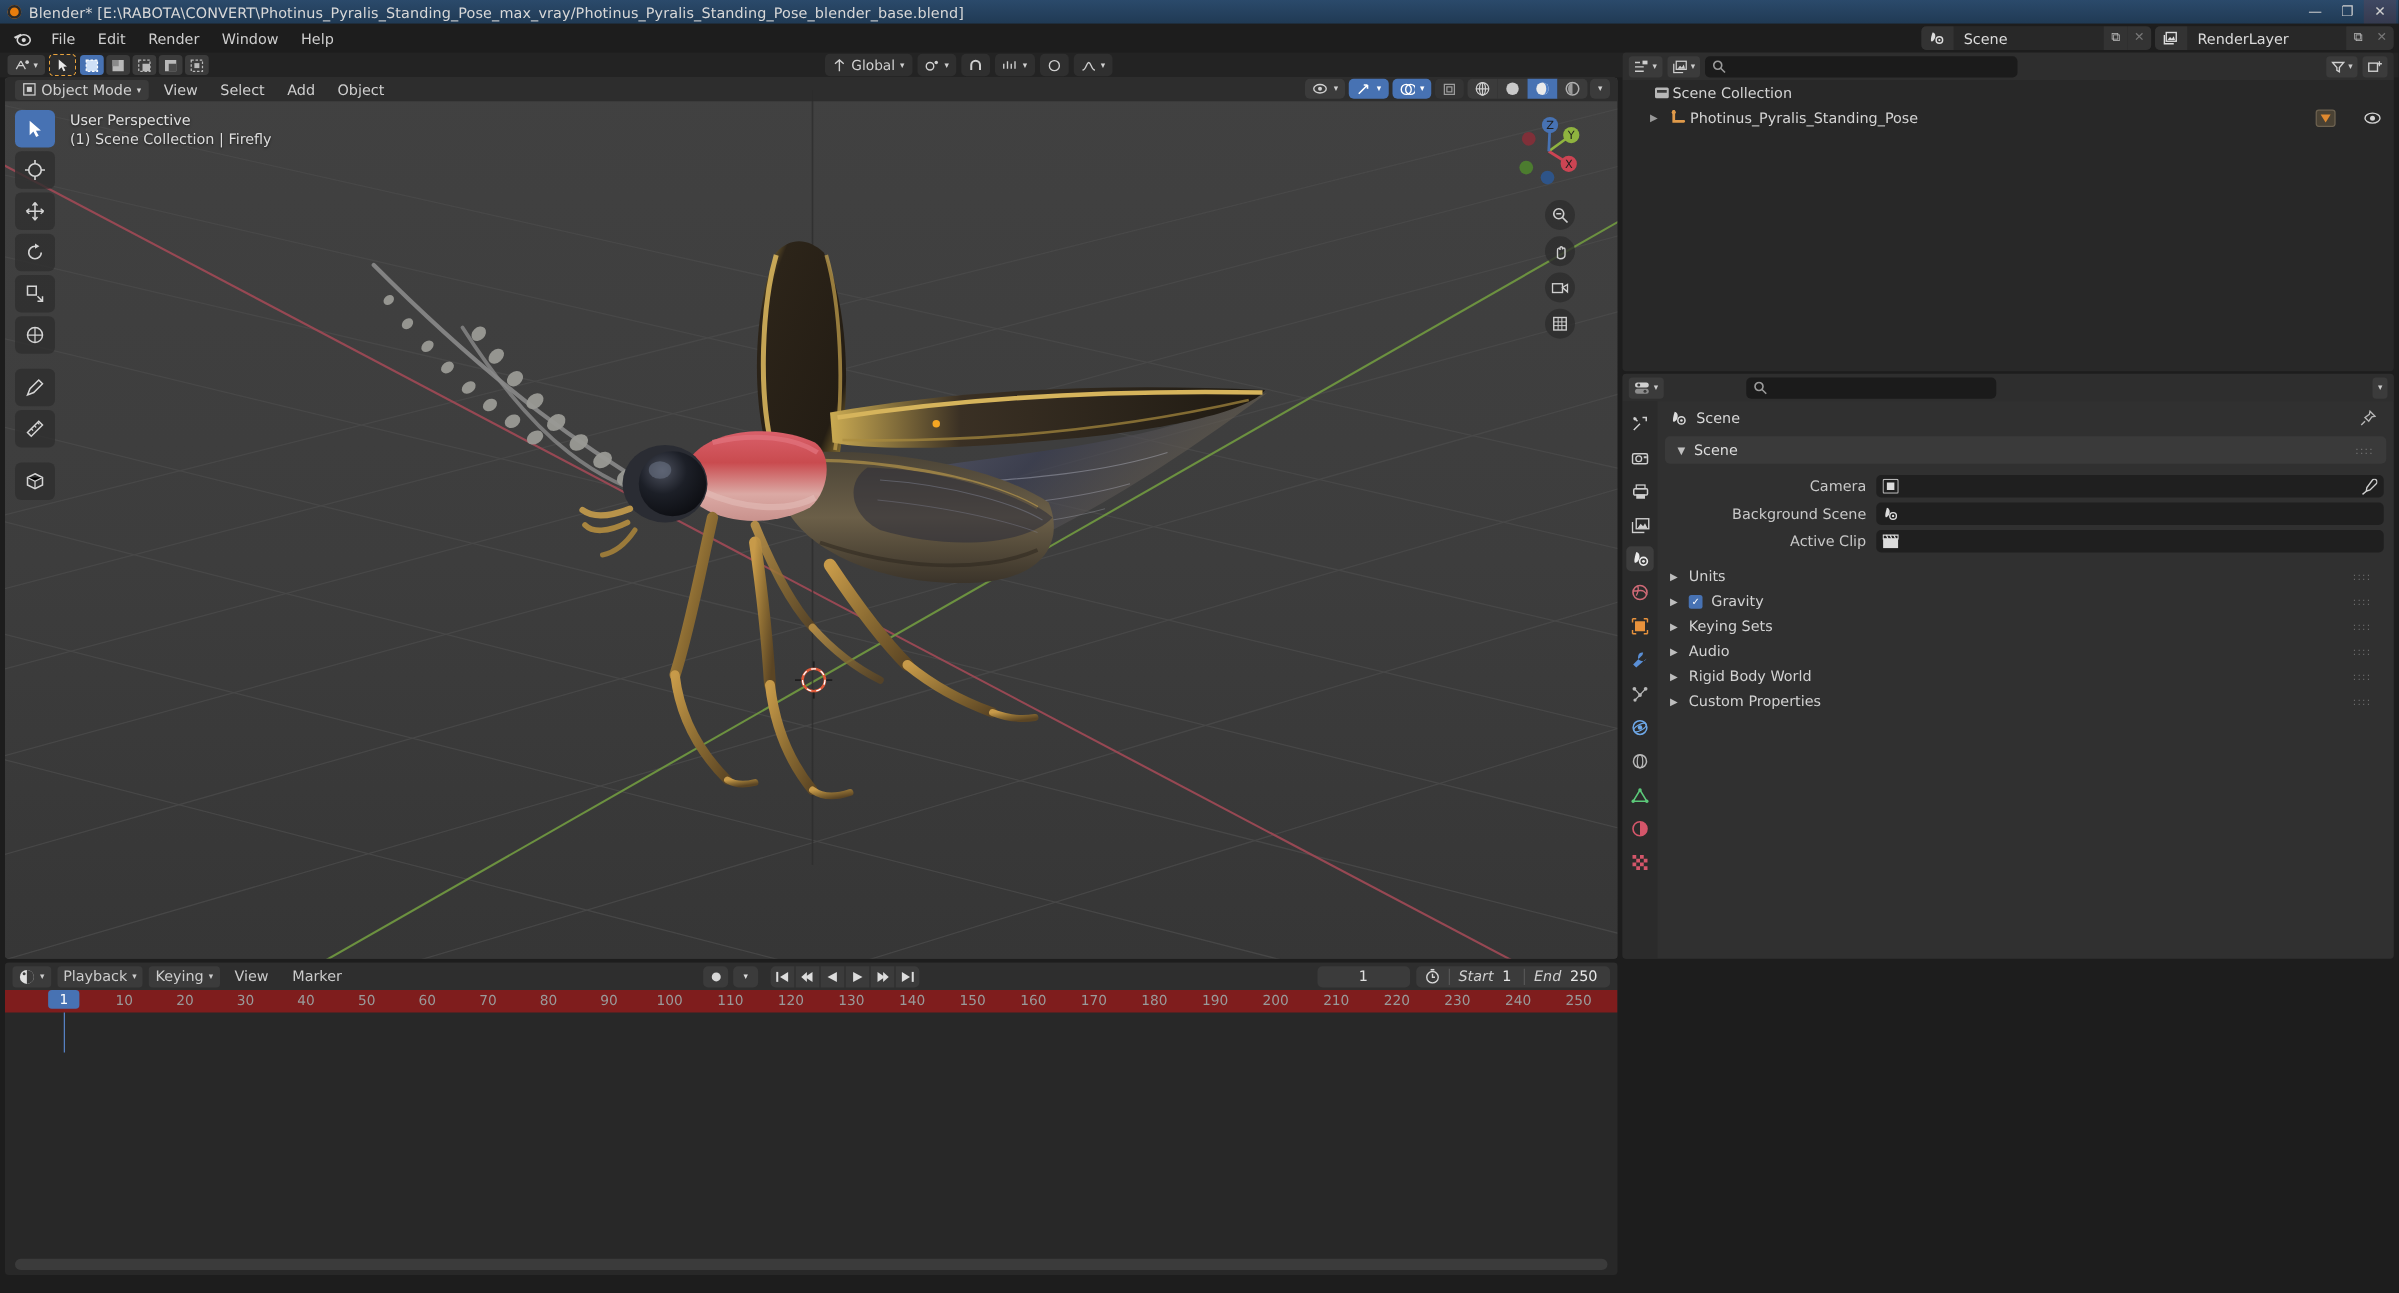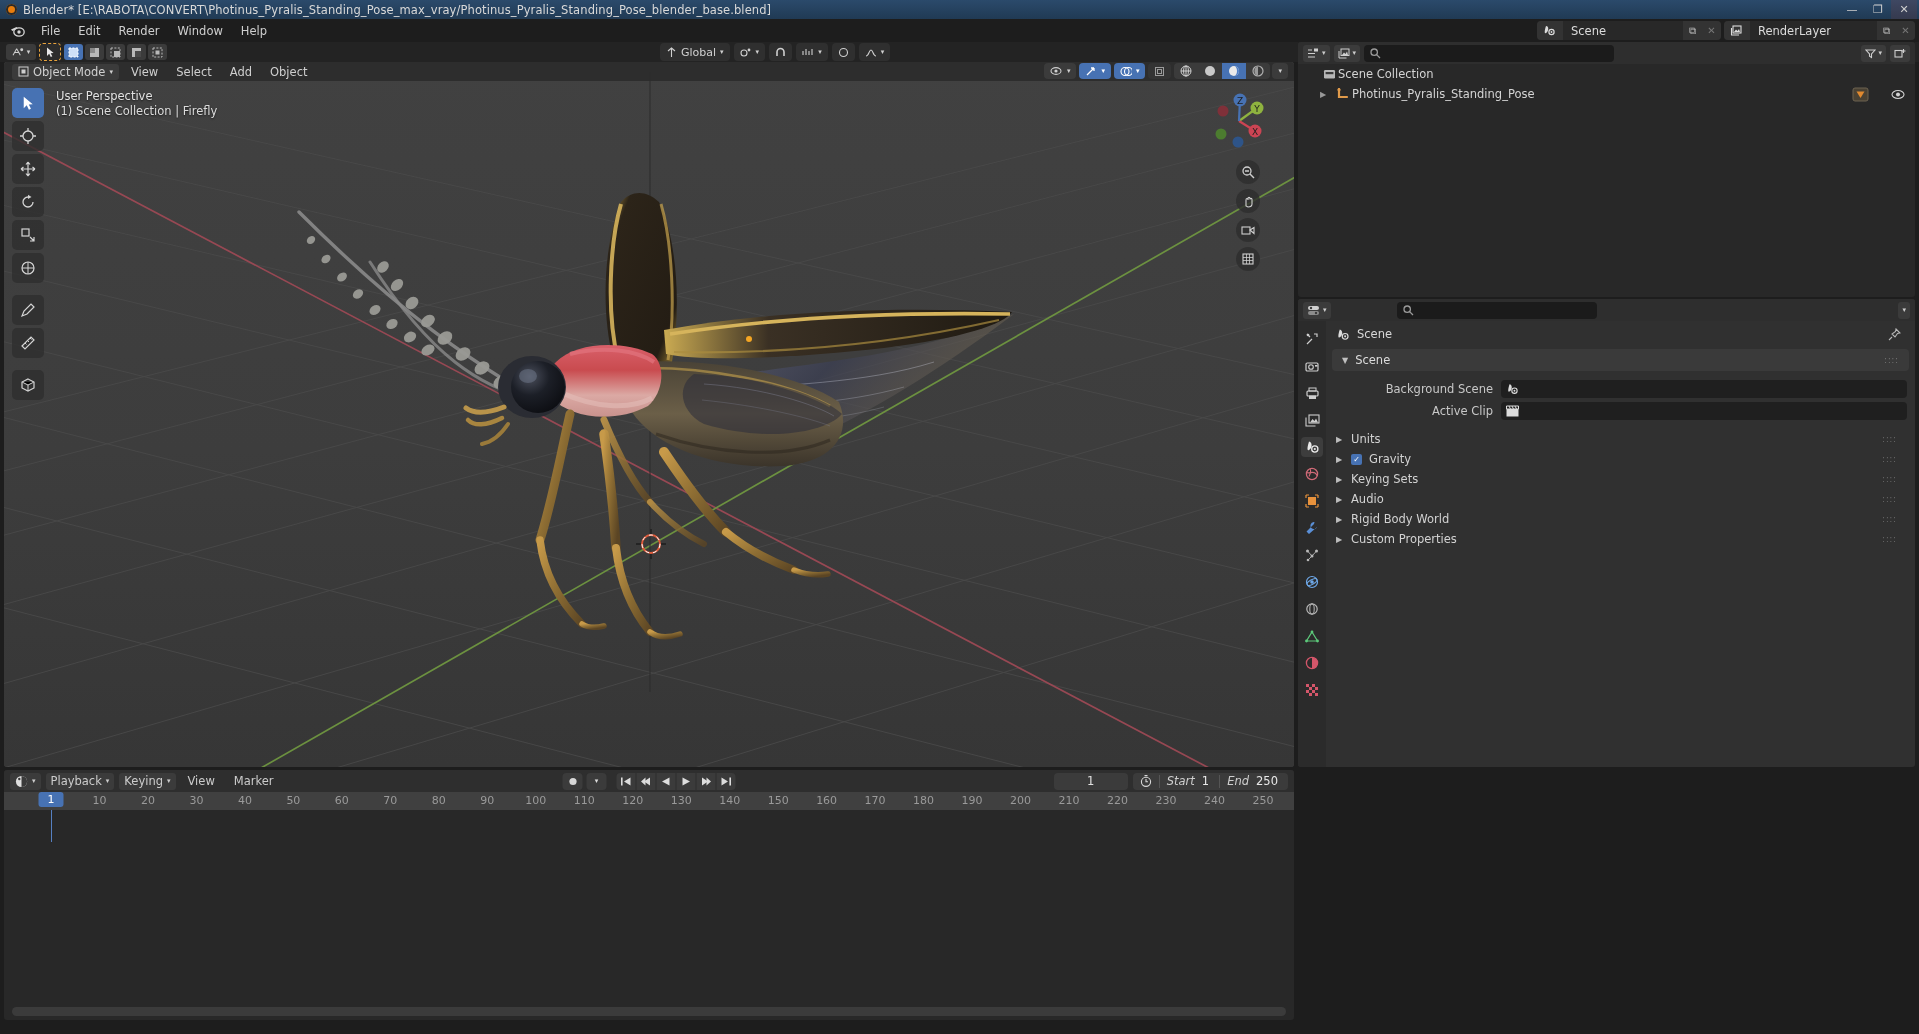--- a/index.html
+++ b/index.html
@@ -190,21 +190,21 @@
   .tl-pbtn { width:16px;height:17px;display:flex;align-items:center;justify-content:center;
     background:#3b3b3b;color:#ddd;font-size:9px;}
   .tl-right { position:absolute; right:6px; display:flex;align-items:center;gap:5px;}
   .tl-num { height:17px; min-width:74px; background:#3b3b3b;border-radius:4px;display:flex;align-items:center;
     justify-content:center;color:#e0e0e0;font-size:11.5px;}
   .tl-se { height:17px; background:#3b3b3b;border-radius:4px;display:flex;align-items:center;gap:0;
     color:#e0e0e0;font-size:11.5px; overflow:hidden;}
   .tl-se .k { padding:0 7px; color:#cfcfcf;font-style:italic;}
   .tl-se .v { padding:0 10px 0 0; color:#e8e8e8;}
   .tl-se .sepl { width:1px;height:13px;background:#555;}
-  .tl-ruler { position:relative; height:18px; background:#404040; }
+  .tl-ruler { position:relative; height:18px; background:#7f1d1d; }
   .tl-tick { position:absolute; top:2px; font-size:11px; color:#9a9a9a; transform:translateX(-50%);}
   .tl-body { position:relative; height:32px; background:#30303000;}
   .tl-playhead { position:absolute; top:0; width:1px; background:#5680c2;}
   .tl-cur {
     position:absolute; top:1px; transform:translateX(-50%);
     background:#4772b3; color:#fff; font-size:11px; border-radius:3px; padding:1px 9px;
   }
   .tl-scroll { position:absolute; left:8px; right:8px; bottom:4px; height:9px; background:#3b3b3b; border-radius:5px;}
 
   
@@ -962,20 +962,36 @@
         </div>
 
         <div class="pr-panel-head">
           <span class="tri">▼</span>
           <span>Scene</span>
           <span class="dots">::::</span>
         </div>
 
         <div style="padding-top:4px">
           <div class="pr-field">
+            <div class="pr-label">Camera</div>
+            <div class="pr-input">
+              <svg width="13" height="12" viewBox="0 0 13 12">
+                  <rect x="0.5" y="0.5" width="12" height="11" rx="1" fill="none" stroke="#b5b5b5" stroke-width="1"></rect>
+                  <rect x="3.5" y="3" width="6" height="6" fill="#dcdcdc"></rect>
+                </svg>
+              <span></span>
+              <span class="eyedrop">
+                <svg width="13" height="13" viewBox="0 0 13 13">
+                    <path d="M9 1 A2 2 0 0 1 12 4 L7 9 L4 10 L4.5 7 Z" fill="none" stroke="#cfcfcf" stroke-width="1.1"></path>
+                    <path d="M4 10 L1 12.5" stroke="#cfcfcf" stroke-width="1.1"></path>
+                  </svg>
+              </span>
+            </div>
+          </div>
+          <div class="pr-field">
             <div class="pr-label">Background Scene</div>
             <div class="pr-input">
               <svg width="13" height="12" viewBox="0 0 15 14">
                   <path d="M4 1.5 C7.5 2 7.5 8 4 10 C2 11 2 8 4 1.5Z" fill="#dcdcdc"></path>
                   <circle cx="9.8" cy="9" r="3.1" fill="none" stroke="#dcdcdc" stroke-width="1.3"></circle>
                   <circle cx="9.8" cy="9" r="1.1" fill="#dcdcdc"></circle>
                 </svg>
               <span></span>
             </div>
           </div>

